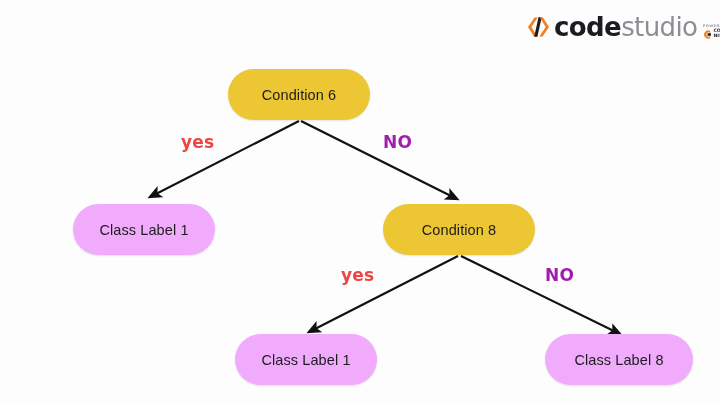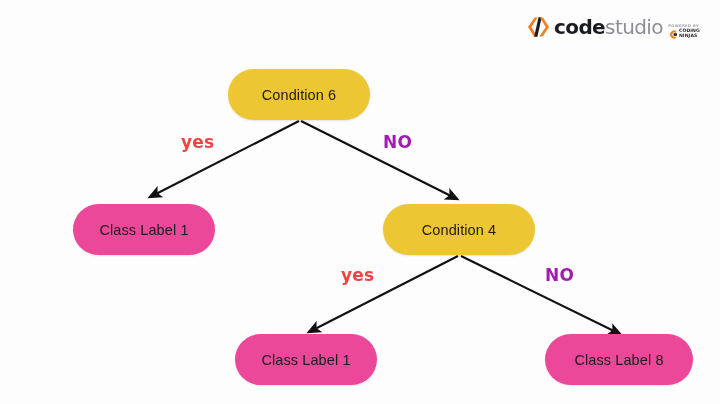--- a/index.html
+++ b/index.html
@@ -32,21 +32,21 @@
     align-items: center;
   }
   .logo-mark {
     width: 26px;
     height: 22px;
     flex: 0 0 auto;
     margin-right: 3px;
   }
   .logo-word {
     font-family: "DejaVu Sans", sans-serif;
-    font-size: 20px;
+    font-size: 26px;
     letter-spacing: -0.6px;
     line-height: 1;
     white-space: nowrap;
   }
   .logo-code {
     color: #1b1b22;
     font-weight: bold;
   }
   .logo-studio {
     color: #8d8d96;
@@ -105,21 +105,21 @@
     justify-content: center;
     border-radius: 26px;
     font-size: 14.5px;
     color: #1d1d1d;
     font-family: "Liberation Sans", sans-serif;
     letter-spacing: 0.1px;
     white-space: nowrap;
     box-shadow: 0 1px 2px rgba(0,0,0,0.10);
   }
   .node-condition { background: #edc634; }
-  .node-class     { background: #ec4899; }
+  .node-class     { background: #f0abfc; }
 
   .edge-label {
     position: absolute;
     font-family: "DejaVu Sans", sans-serif;
     font-weight: bold;
     font-size: 17px;
     letter-spacing: 0.2px;
     white-space: nowrap;
   }
   .label-yes { color: #ef4444; }
@@ -162,21 +162,21 @@
         <line x1="299" y1="121" x2="150" y2="197" marker-end="url(#arrowhead)"></line>
         <line x1="301" y1="121" x2="457" y2="199" marker-end="url(#arrowhead)"></line>
         <line x1="458" y1="256" x2="309" y2="332" marker-end="url(#arrowhead)"></line>
         <line x1="461" y1="256" x2="620" y2="334" marker-end="url(#arrowhead)"></line>
       </g>
   </svg>
 
   <div id="nodes-layer">
       <div class="node node-condition" style="left: 228px; top: 69px; width: 142px; height: 51px;">Condition 6</div>
       <div class="node node-class" style="left: 73px; top: 204px; width: 142px; height: 51px;">Class Label 1</div>
-      <div class="node node-condition" style="left: 383px; top: 204px; width: 152px; height: 51px;">Condition 4</div>
+      <div class="node node-condition" style="left: 383px; top: 204px; width: 152px; height: 51px;">Condition 8</div>
       <div class="node node-class" style="left: 235px; top: 334px; width: 142px; height: 51px;">Class Label 1</div>
       <div class="node node-class" style="left: 545px; top: 334px; width: 148px; height: 51px;">Class Label 8</div>
     </div>
   <div id="labels-layer">
       <div class="edge-label label-yes" style="left: 181px; top: 132px;">yes</div>
       <div class="edge-label label-no" style="left: 383px; top: 132px;">NO</div>
       <div class="edge-label label-yes" style="left: 341px; top: 265px;">yes</div>
       <div class="edge-label label-no" style="left: 545px; top: 265px;">NO</div>
     </div>
 

